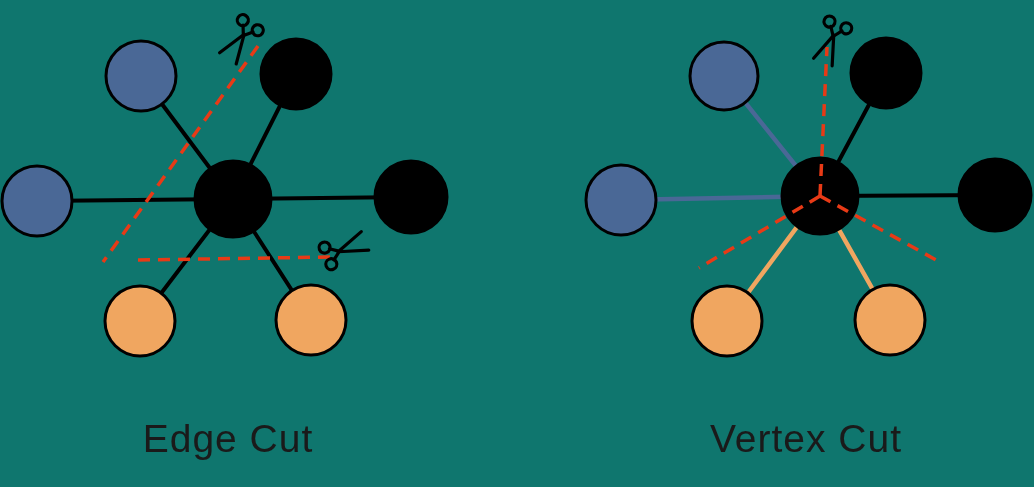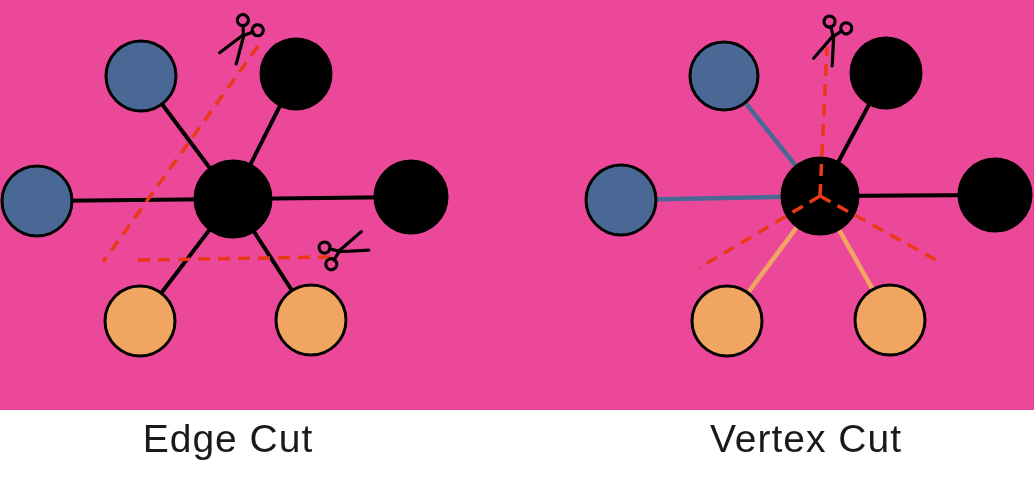--- a/index.html
+++ b/index.html
@@ -7,22 +7,22 @@
     padding: 0;
     background: #ffffff;
     width: 1034px;
     height: 487px;
     overflow: hidden;
     font-family: "Liberation Sans", sans-serif;
   }
   .stage {
     position: relative;
     width: 1034px;
-    height: 410px;
-    background: #ec4899;
+    height: 487px;
+    background: #0f766e;
   }
   svg { display: block; }
   .edge { stroke-width: 4; stroke-linecap: round; }
   .edge-colored { stroke-width: 4.5; stroke-linecap: round; }
   .node { stroke: #000000; stroke-width: 3; }
   .cut-line {
     stroke-width: 3.5;
     stroke-dasharray: 12 8;
     stroke-linecap: butt;
     fill: none;

